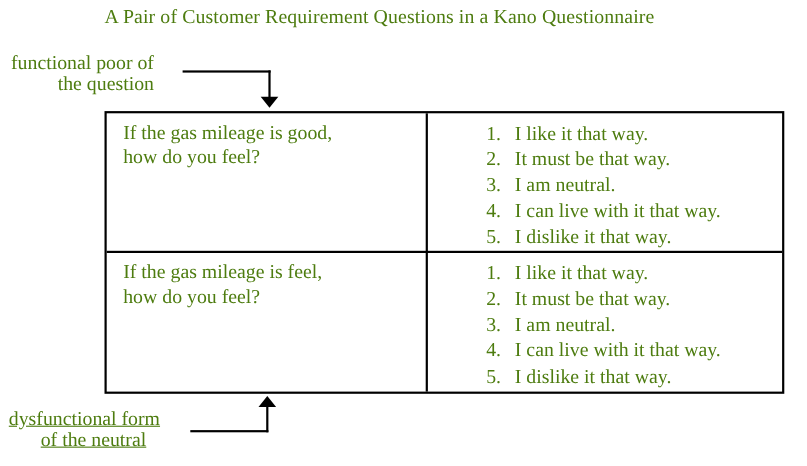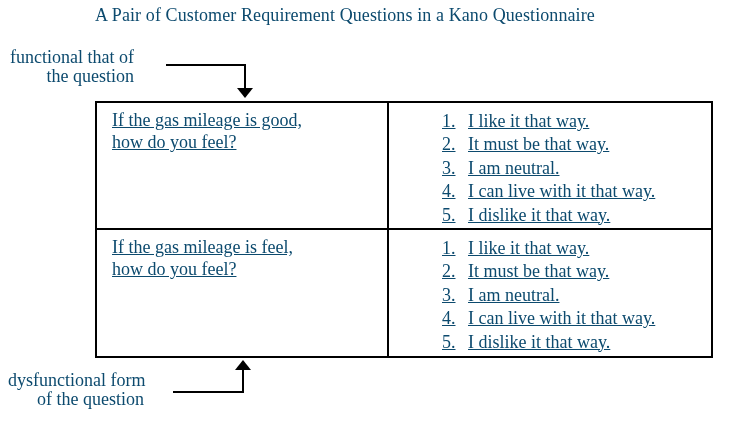--- a/index.html
+++ b/index.html
@@ -1,27 +1,27 @@
 <!DOCTYPE html>
 <html><head>
 <meta charset="utf-8">
 <style>
   html,body{margin:0;padding:0;background:#ffffff;}
   .canvas{
     position:relative;width:734px;height:424px;background:#ffffff;
-    font-family:"Liberation Serif","DejaVu Serif",serif;color:#0c4a6e;overflow:hidden;
+    font-family:"Liberation Serif","DejaVu Serif",serif;color:#4d7c0f;overflow:hidden;
   }
   .title{
     position:absolute;top:5px;left:0;width:690px;text-align:center;
     font-size:18px;letter-spacing:0.1px;
   }
   .label{position:absolute;font-size:18px;line-height:19px;white-space:nowrap;}
   .label-func{left:10px;top:48px;}
   .label-func .l2{display:block;padding-left:28px;text-align:right;}
-  .label-dys{left:8px;top:371px;}
+  .label-dys{left:8px;top:371px;text-decoration:underline;}
   .label-dys .l2{display:block;padding-left:29px;}
 
   .hline,.vline{position:absolute;background:#000;}
   .func-h{left:166px;top:64px;width:80px;height:2px;}
   .func-v{left:244px;top:64px;width:2px;height:26px;}
   .head-down{
     position:absolute;left:237px;top:88px;width:0;height:0;
     border-left:8px solid transparent;border-right:8px solid transparent;
     border-top:10px solid #000;
   }
@@ -31,36 +31,36 @@
     position:absolute;left:235px;top:360px;width:0;height:0;
     border-left:8px solid transparent;border-right:8px solid transparent;
     border-bottom:10px solid #000;
   }
 
   .ktable{
     position:absolute;left:95px;top:101px;width:618px;height:257px;
     border:2px solid #000;box-sizing:border-box;
     display:grid;grid-template-columns:292px 1fr;grid-template-rows:127px 1fr;
   }
-  .cell{box-sizing:border-box;text-decoration:underline;}
+  .cell{box-sizing:border-box;}
   .qcell{border-right:2px solid #000;padding:6px 10px 0 15px;font-size:18px;line-height:22px;}
   .rowtop{border-bottom:2px solid #000;}
   .acell{padding:7px 4px 0 53px;}
   .opt{display:flex;font-size:18px;line-height:23.4px;white-space:nowrap;}
   .opt .num{flex:0 0 26px;width:26px;}
 </style>
 </head>
 <body>
 
 <div class="canvas">
 
   <div class="title">A Pair of Customer Requirement Questions in a Kano Questionnaire</div>
 
   <div class="label label-func">
-    <span class="l1">functional that of</span>
+    <span class="l1">functional poor of</span>
     <span class="l2">the question</span>
   </div>
   <div class="hline func-h"></div>
   <div class="vline func-v"></div>
   <div class="head-down"></div>
 
   <div class="ktable">
     <div class="cell qcell rowtop">
       <div>If the gas mileage is good,</div>
       <div>how do you feel?</div>
@@ -110,19 +110,19 @@
       </div>
       <div class="opt">
         <span class="num">5.</span>
         <span>I dislike it that way.</span>
       </div>
     </div>
   </div>
 
   <div class="label label-dys">
     <span class="l1">dysfunctional form</span>
-    <span class="l2">of the question</span>
+    <span class="l2">of the neutral</span>
   </div>
   <div class="hline dys-h"></div>
   <div class="vline dys-v"></div>
   <div class="head-up"></div>
 
 </div>
 
 </body></html>

